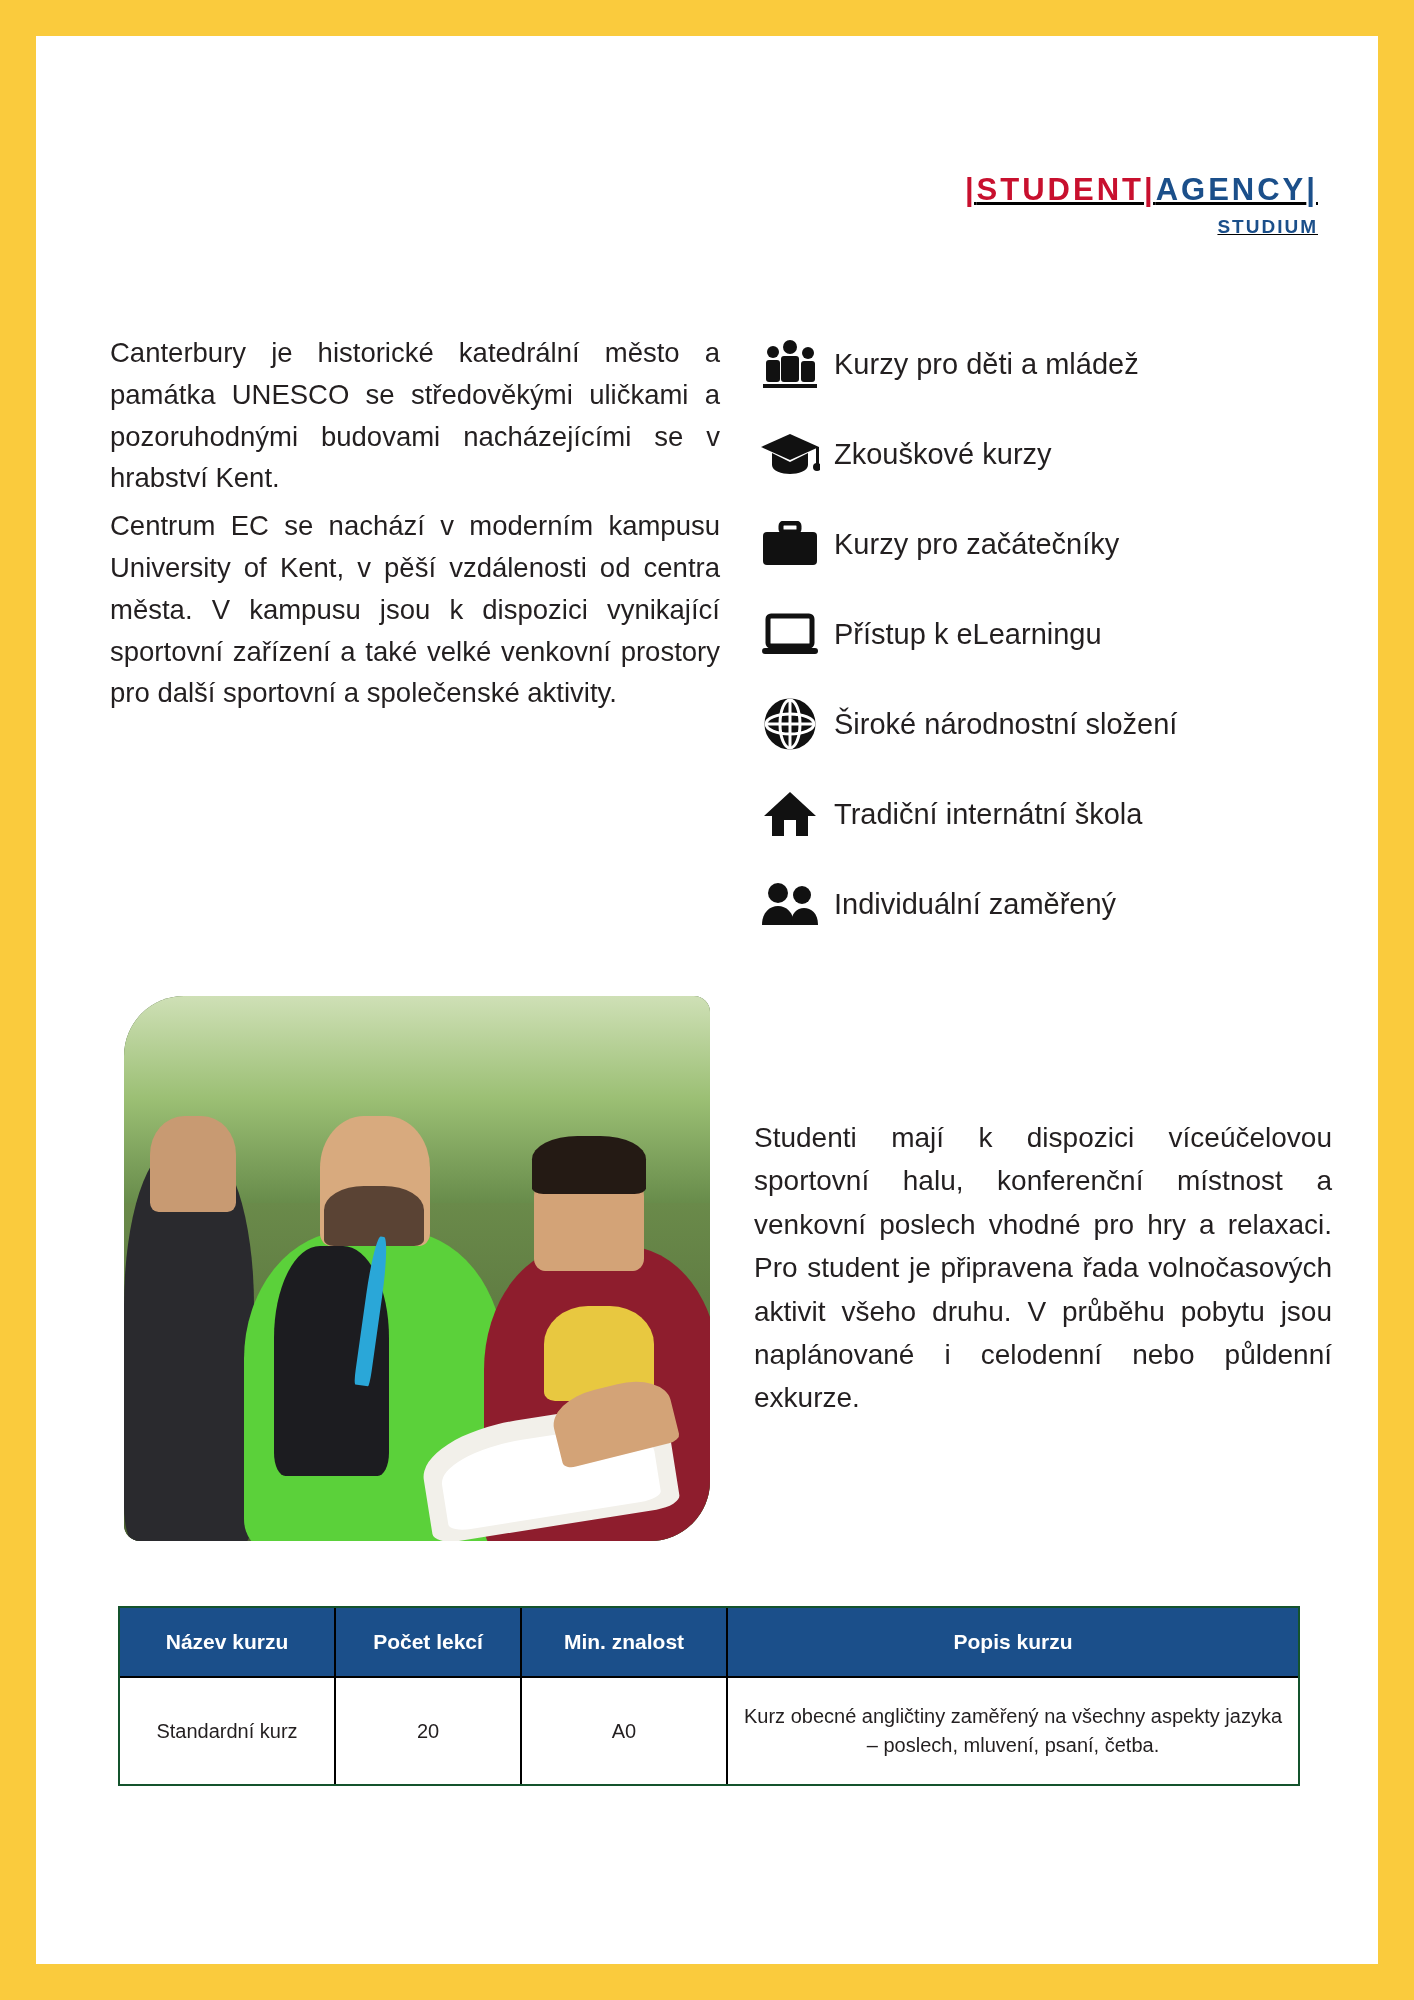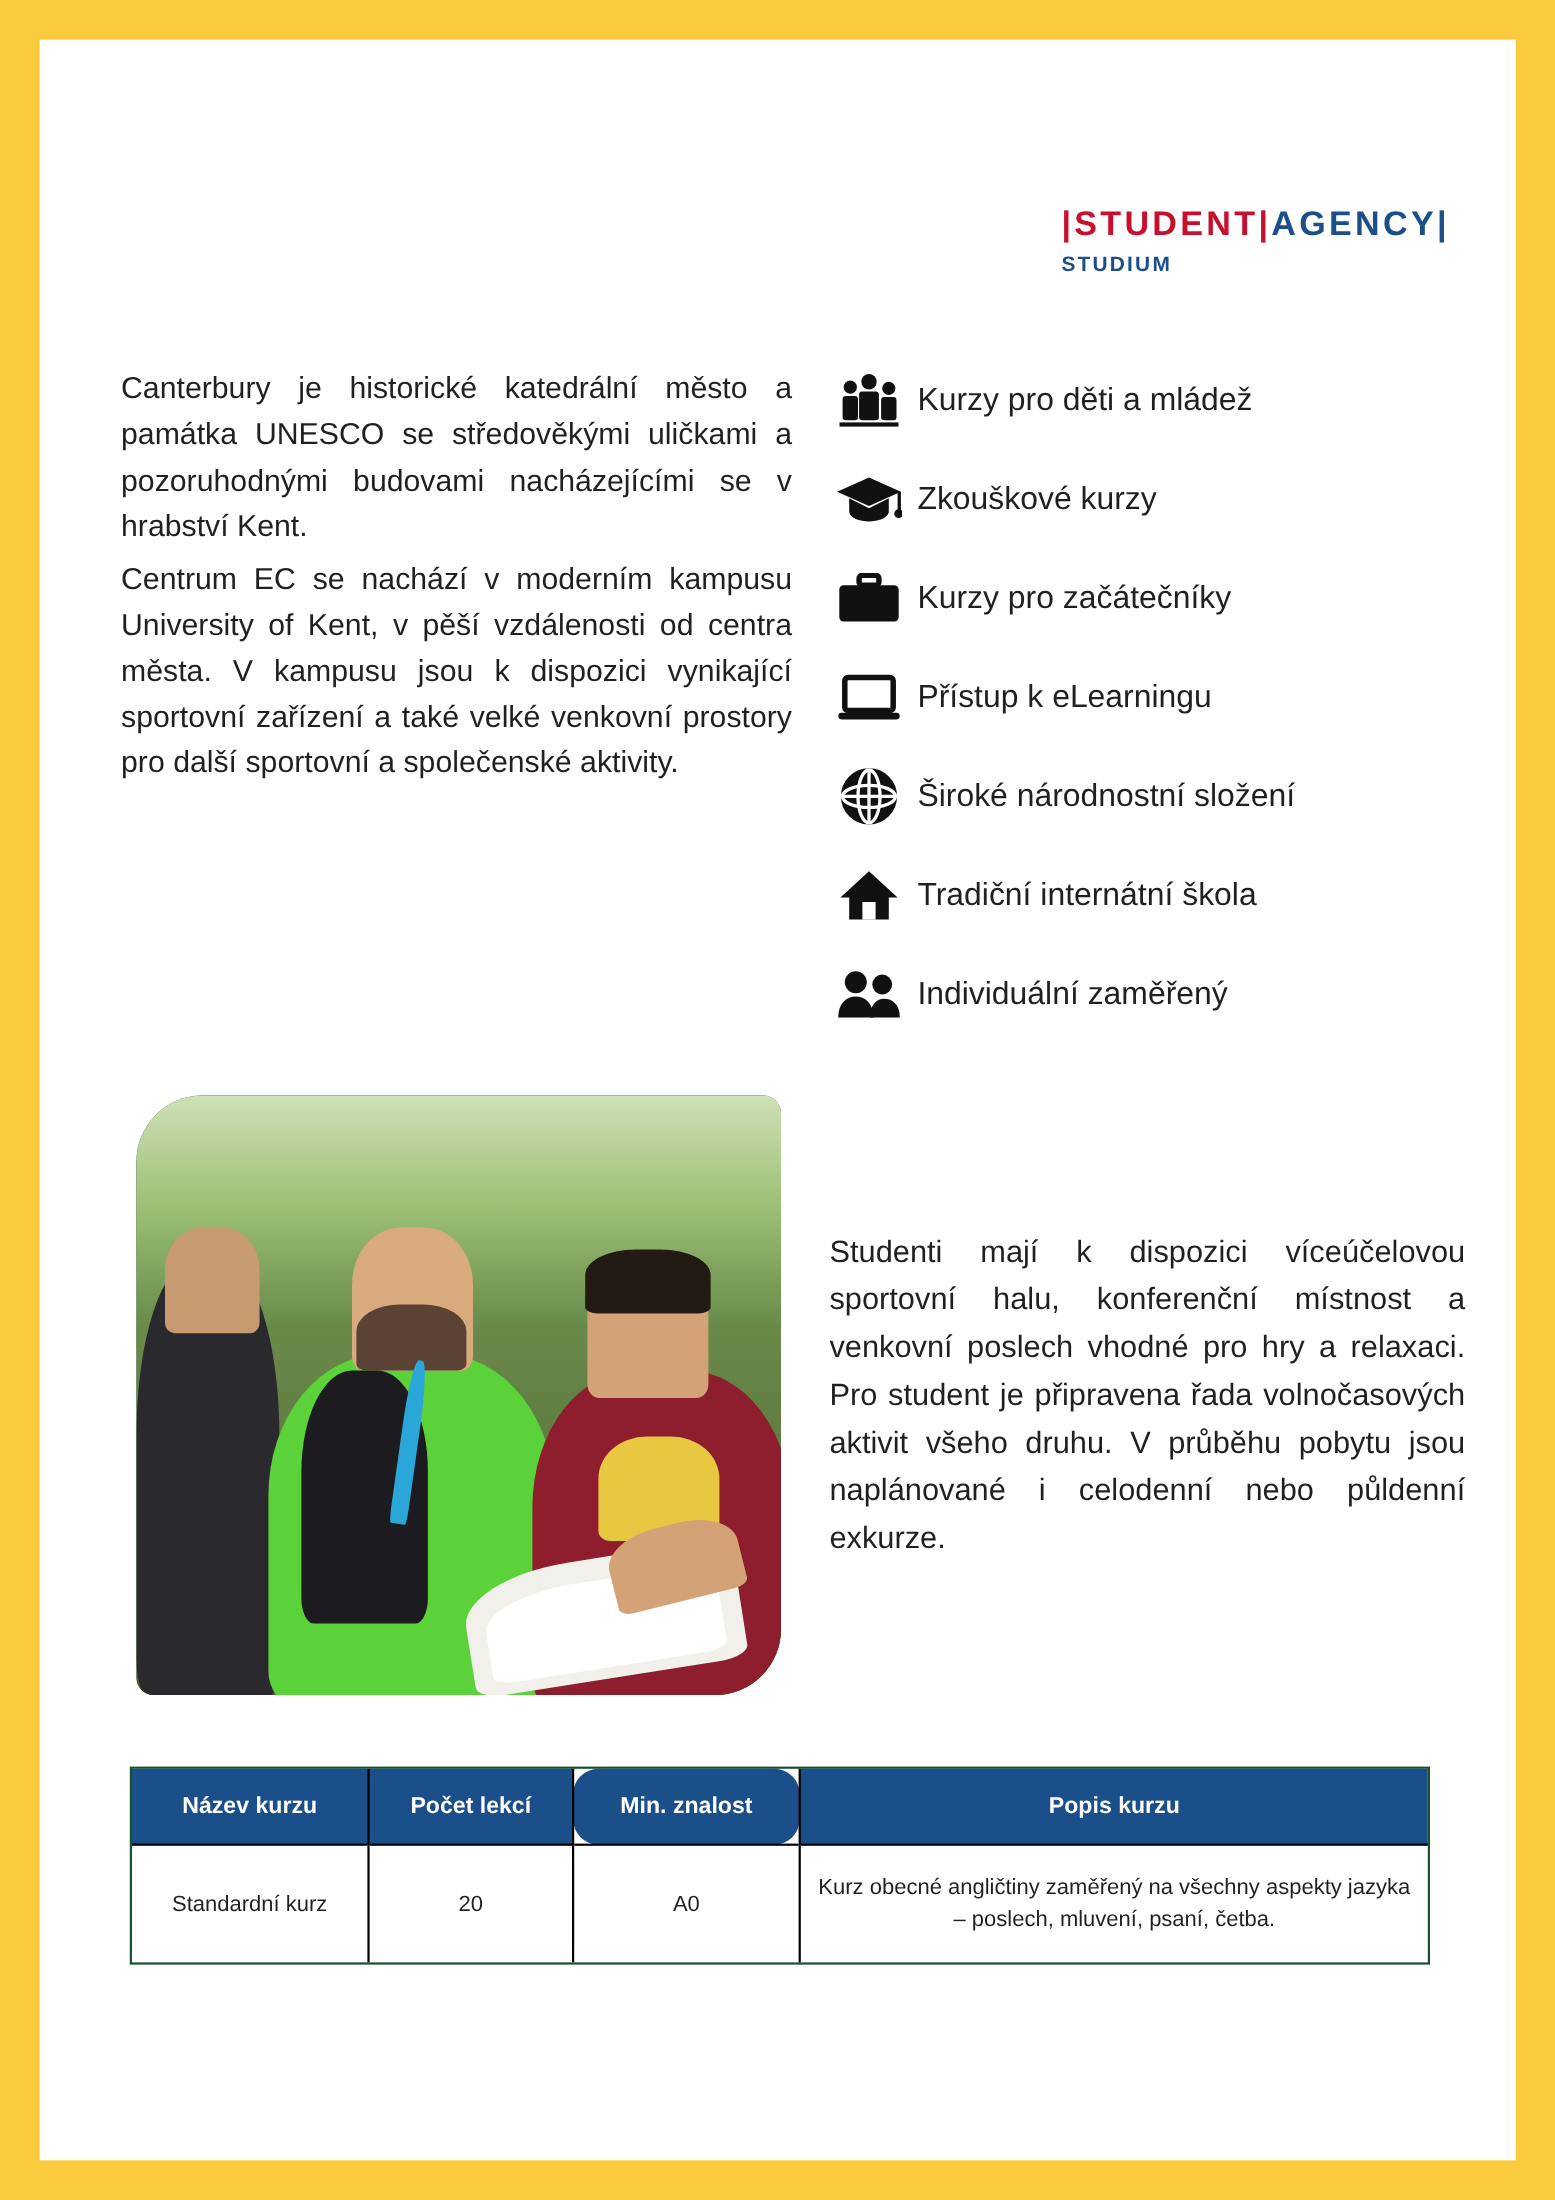--- a/index.html
+++ b/index.html
@@ -48,21 +48,23 @@
     margin: 0 0 0 46px;
     color: #ffffff;
     font-size: 55px;
     font-weight: bold;
     letter-spacing: -0.5px;
     font-family: "Liberation Sans", sans-serif;
   }
   .brand {
     position: absolute;
     right: 60px;
-    top: 88px;
+    top: 74px;
+    text-align: right;
+    text-decoration: underline;
   }
   .brand-line {
     font-size: 31px;
     font-weight: bold;
     letter-spacing: 3px;
     white-space: nowrap;
   }
   .brand-bar { color: #c8102e; }
   .brand-student { color: #c8102e; }
   .brand-agency { color: #1b4f8a; }
@@ -194,21 +196,21 @@
     padding: 24px 12px;
     font-size: 20px;
     color: #231f20;
     text-align: center;
     vertical-align: middle;
     line-height: 1.45;
   }
   tbody td:last-child { border-right: none; }
   .col1 { width: 190px; }
   .col2 { width: 160px; }
-  .col3 { width: 180px; border-radius: 23px; }
+  .col3 { width: 180px; }
 </style>
 </head>
 <body>
 
 <div class="page">
 
   <div class="header">
     <div class="brand">
       <div class="brand-line">
         <span class="brand-bar">|</span><span class="brand-student">STUDENT</span><span class="brand-bar">|</span><span class="brand-agency">AGENCY</span><span class="brand-agency">|</span>

